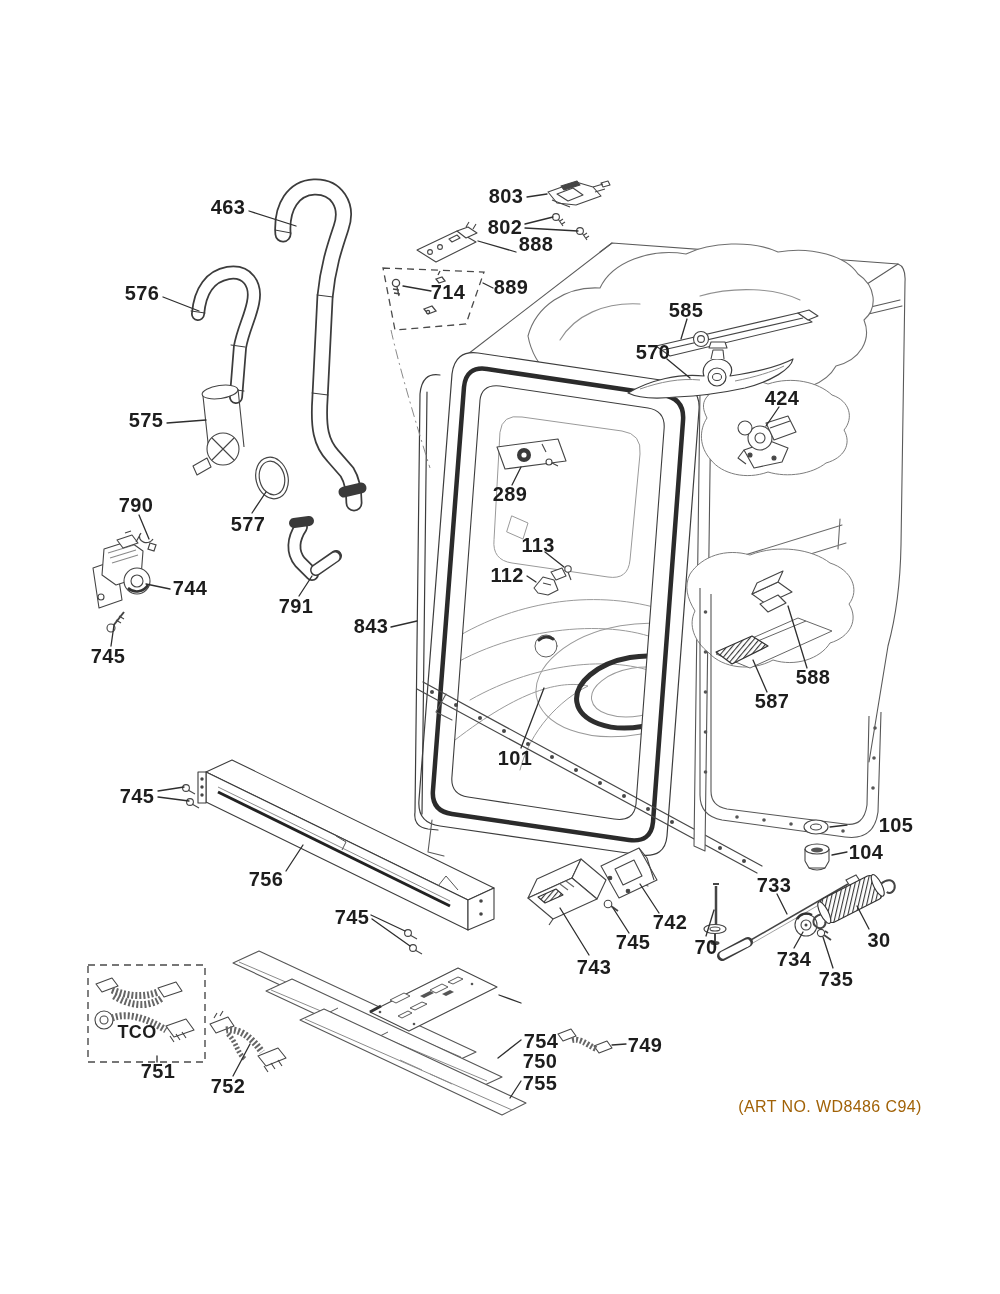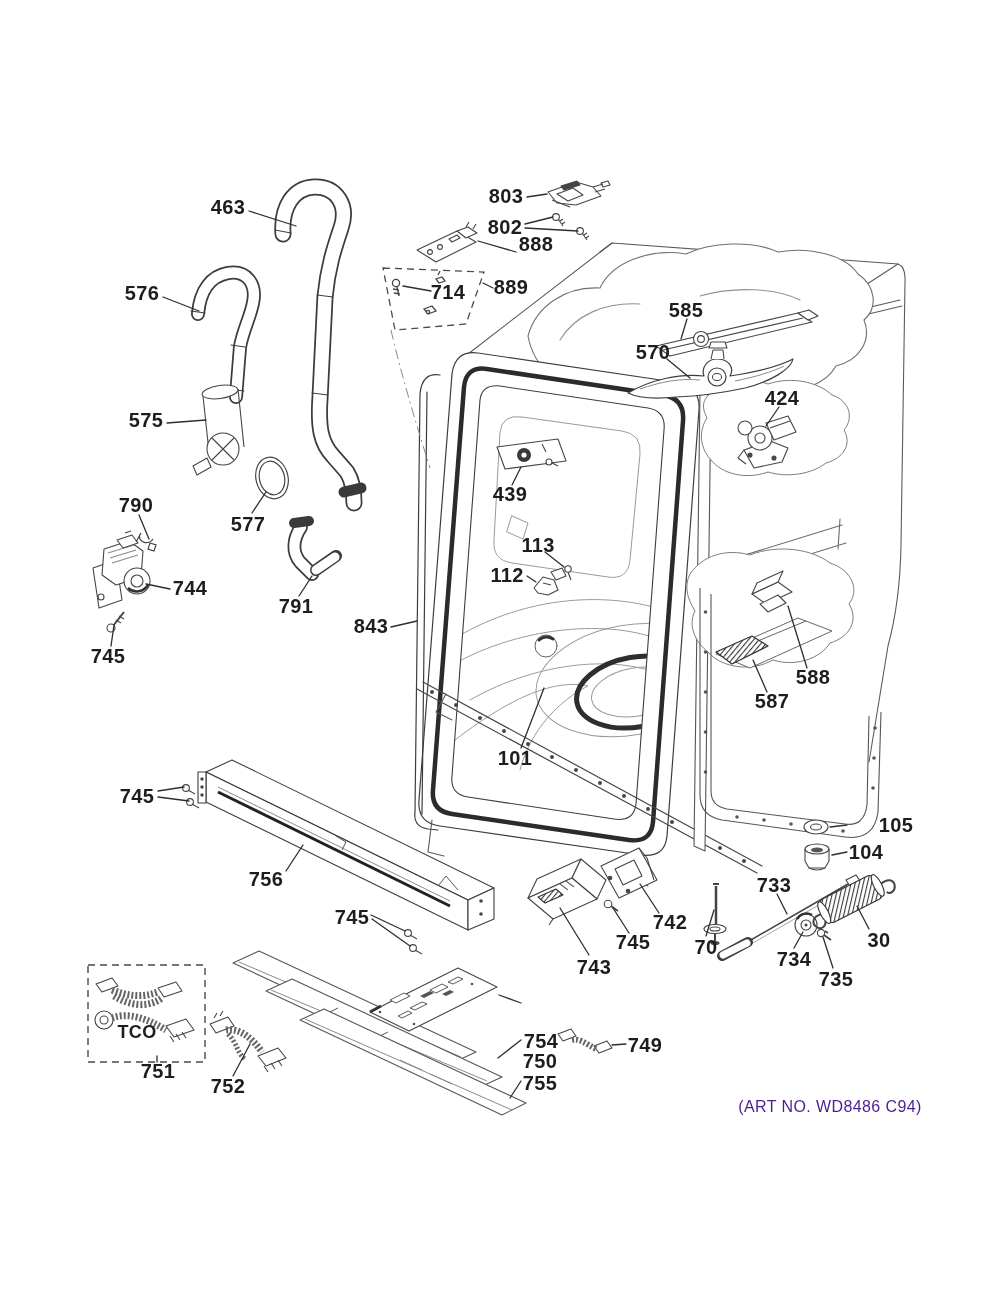--- a/index.html
+++ b/index.html
@@ -4,21 +4,21 @@
 <style>
   html,body{margin:0;padding:0;background:#fff}
   #stage{position:relative;width:1000px;height:1294px;background:#ffffff;overflow:hidden;
          font-family:"Liberation Sans",sans-serif}
   #stage svg{position:absolute;left:0;top:0}
   .label-layer{position:absolute;left:0;top:0;width:100%;height:100%}
   .part-label{position:absolute;transform:translate(-50%,-50%);
               font:bold 20px "Liberation Sans",sans-serif;color:#1d1d1d;
               letter-spacing:.3px;white-space:nowrap}
   .art-note{position:absolute;transform:translate(-50%,-50%);
-            font:16px "Liberation Sans",sans-serif;color:#4c1d95;
+            font:16px "Liberation Sans",sans-serif;color:#a16207;
             letter-spacing:.4px;white-space:nowrap}
 </style>
 </head>
 <body>
 
 <div id="stage">
 
 <svg width="1000" height="1294" viewBox="0 0 1000 1294">
   <defs>
     <clipPath id="openingClip">
@@ -458,21 +458,21 @@
       <div class="part-label" style="left: 108px; top: 656px;">745</div>
       <div class="part-label" style="left: 371px; top: 626px;">843</div>
       <div class="part-label" style="left: 506px; top: 196px;">803</div>
       <div class="part-label" style="left: 505px; top: 227px;">802</div>
       <div class="part-label" style="left: 536px; top: 244px;">888</div>
       <div class="part-label" style="left: 511px; top: 287px;">889</div>
       <div class="part-label" style="left: 448px; top: 292px;">714</div>
       <div class="part-label" style="left: 686px; top: 310px;">585</div>
       <div class="part-label" style="left: 653px; top: 352px;">570</div>
       <div class="part-label" style="left: 782px; top: 398px;">424</div>
-      <div class="part-label" style="left: 510px; top: 494px;">439</div>
+      <div class="part-label" style="left: 510px; top: 494px;">289</div>
       <div class="part-label" style="left: 538px; top: 545px;">113</div>
       <div class="part-label" style="left: 507px; top: 575px;">112</div>
       <div class="part-label" style="left: 515px; top: 758px;">101</div>
       <div class="part-label" style="left: 813px; top: 677px;">588</div>
       <div class="part-label" style="left: 772px; top: 701px;">587</div>
       <div class="part-label" style="left: 866px; top: 825px; margin-left: 30px;">105</div>
       <div class="part-label" style="left: 866px; top: 852px;">104</div>
       <div class="part-label" style="left: 137px; top: 796px;">745</div>
       <div class="part-label" style="left: 266px; top: 879px;">756</div>
       <div class="part-label" style="left: 352px; top: 917px;">745</div>

